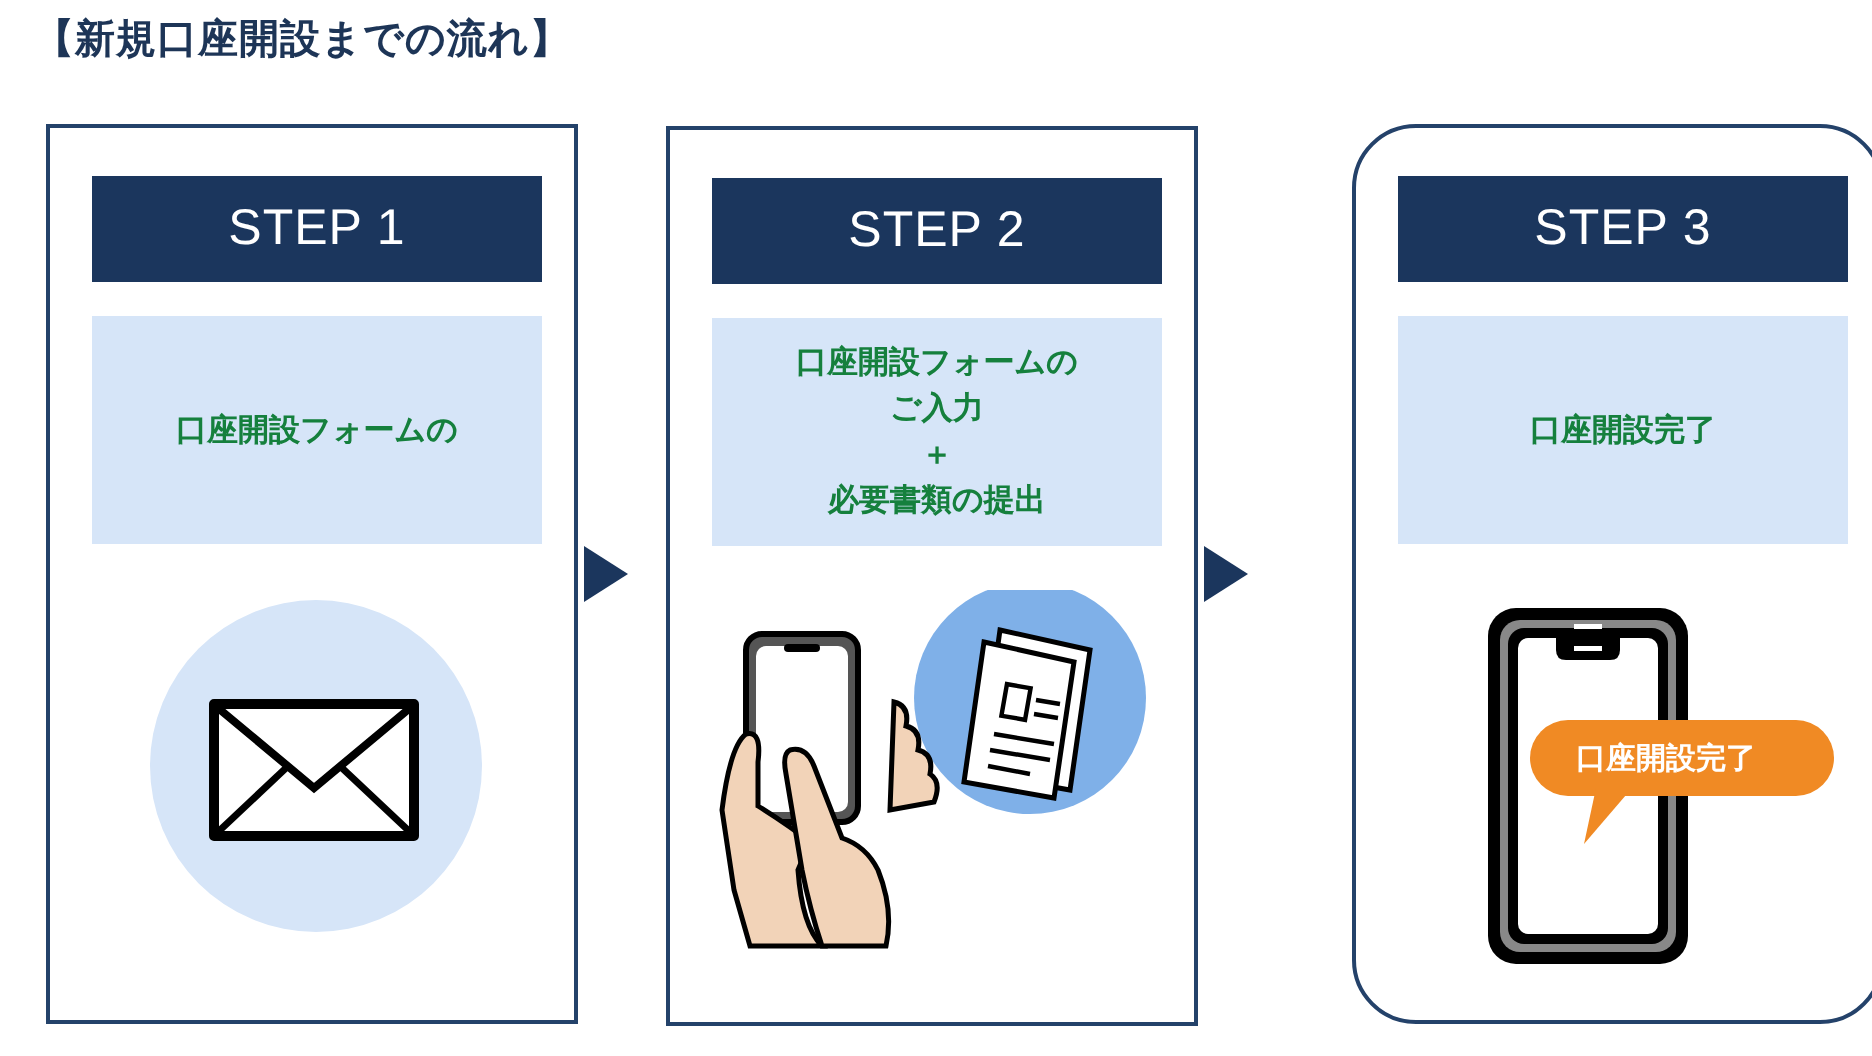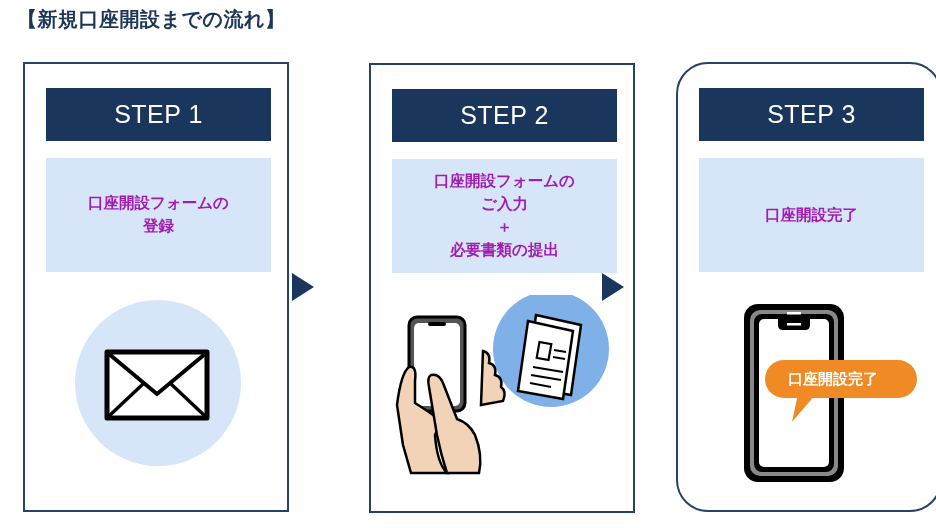--- a/index.html
+++ b/index.html
@@ -3,49 +3,48 @@
 <meta charset="utf-8">
 <style>
   html, body { margin:0; padding:0; background:#ffffff; }
   body { width:936px; height:528px; position:relative; overflow:hidden;
          font-family:"DejaVu Sans", "Liberation Sans", sans-serif; }
   .title { position:absolute; left:17px; top:6px; font-size:20px; font-weight:bold;
            color:#1d3557; letter-spacing:0.5px; }
   .card { position:absolute; top:62px; width:266px; height:450px;
           border:2px solid #24426a; box-sizing:border-box; background:#fff; }
   .card1 { left:23px; }
-  .card2 { left:333px; top:63px;margin-left:36px; }
+  .card2 { left:333px; top:63px; }
   .card3 { left:676px;border-radius:32px; }
   .step-head { position:absolute; left:21px; top:24px; width:225px; height:53px;
                background:#1b365d; color:#fff; font-family:"Liberation Sans", sans-serif;
                font-size:25px; display:flex; align-items:center; justify-content:center;
                letter-spacing:0.5px; }
   .step-desc { position:absolute; left:21px; top:94px; width:225px; height:114px;
-               background:#d6e5f8; color:#a21caf; font-size:15.5px; font-weight:bold;
+               background:#d6e5f8; color:#15803d; font-size:15.5px; font-weight:bold;
                display:flex; align-items:center; justify-content:center; text-align:center;
                line-height:23px; }
   .desc-line { display:block; }
   .arrow { position:absolute; width:0; height:0; border-top:14px solid transparent;
            border-bottom:14px solid transparent; border-left:22px solid #1b365d; }
   .arrow1 { left:292px; top:273px; }
   .arrow2 { left:602px; top:273px; }
   .illus { position:absolute; }
   .bubble-text { font-family:"DejaVu Sans", sans-serif; font-weight:bold; }
 </style>
 </head>
 <body>
 
 <div class="title">【新規口座開設までの流れ】</div>
 
 <div class="card card1">
   <div class="step-head">STEP 1</div>
   <div class="step-desc">
     <div>
       <span class="desc-line">口座開設フォームの</span>
-      <span class="desc-line">登録</span>
     </div>
   </div>
   <svg class="illus" style="left:48px;top:236px" width="170" height="170" viewBox="0 0 170 170">
     <circle cx="85" cy="83" r="83" fill="#d6e5f8"></circle>
     <g>
       <rect x="34" y="52" width="100" height="66" fill="#fff" stroke="#000" stroke-width="5" stroke-linejoin="round"></rect>
       <polyline points="36,54 84,94 132,54" fill="none" stroke="#000" stroke-width="4"></polyline>
       <line x1="36" y1="116" x2="70" y2="84" stroke="#000" stroke-width="3.5"></line>
       <line x1="132" y1="116" x2="98" y2="84" stroke="#000" stroke-width="3.5"></line>
     </g>

